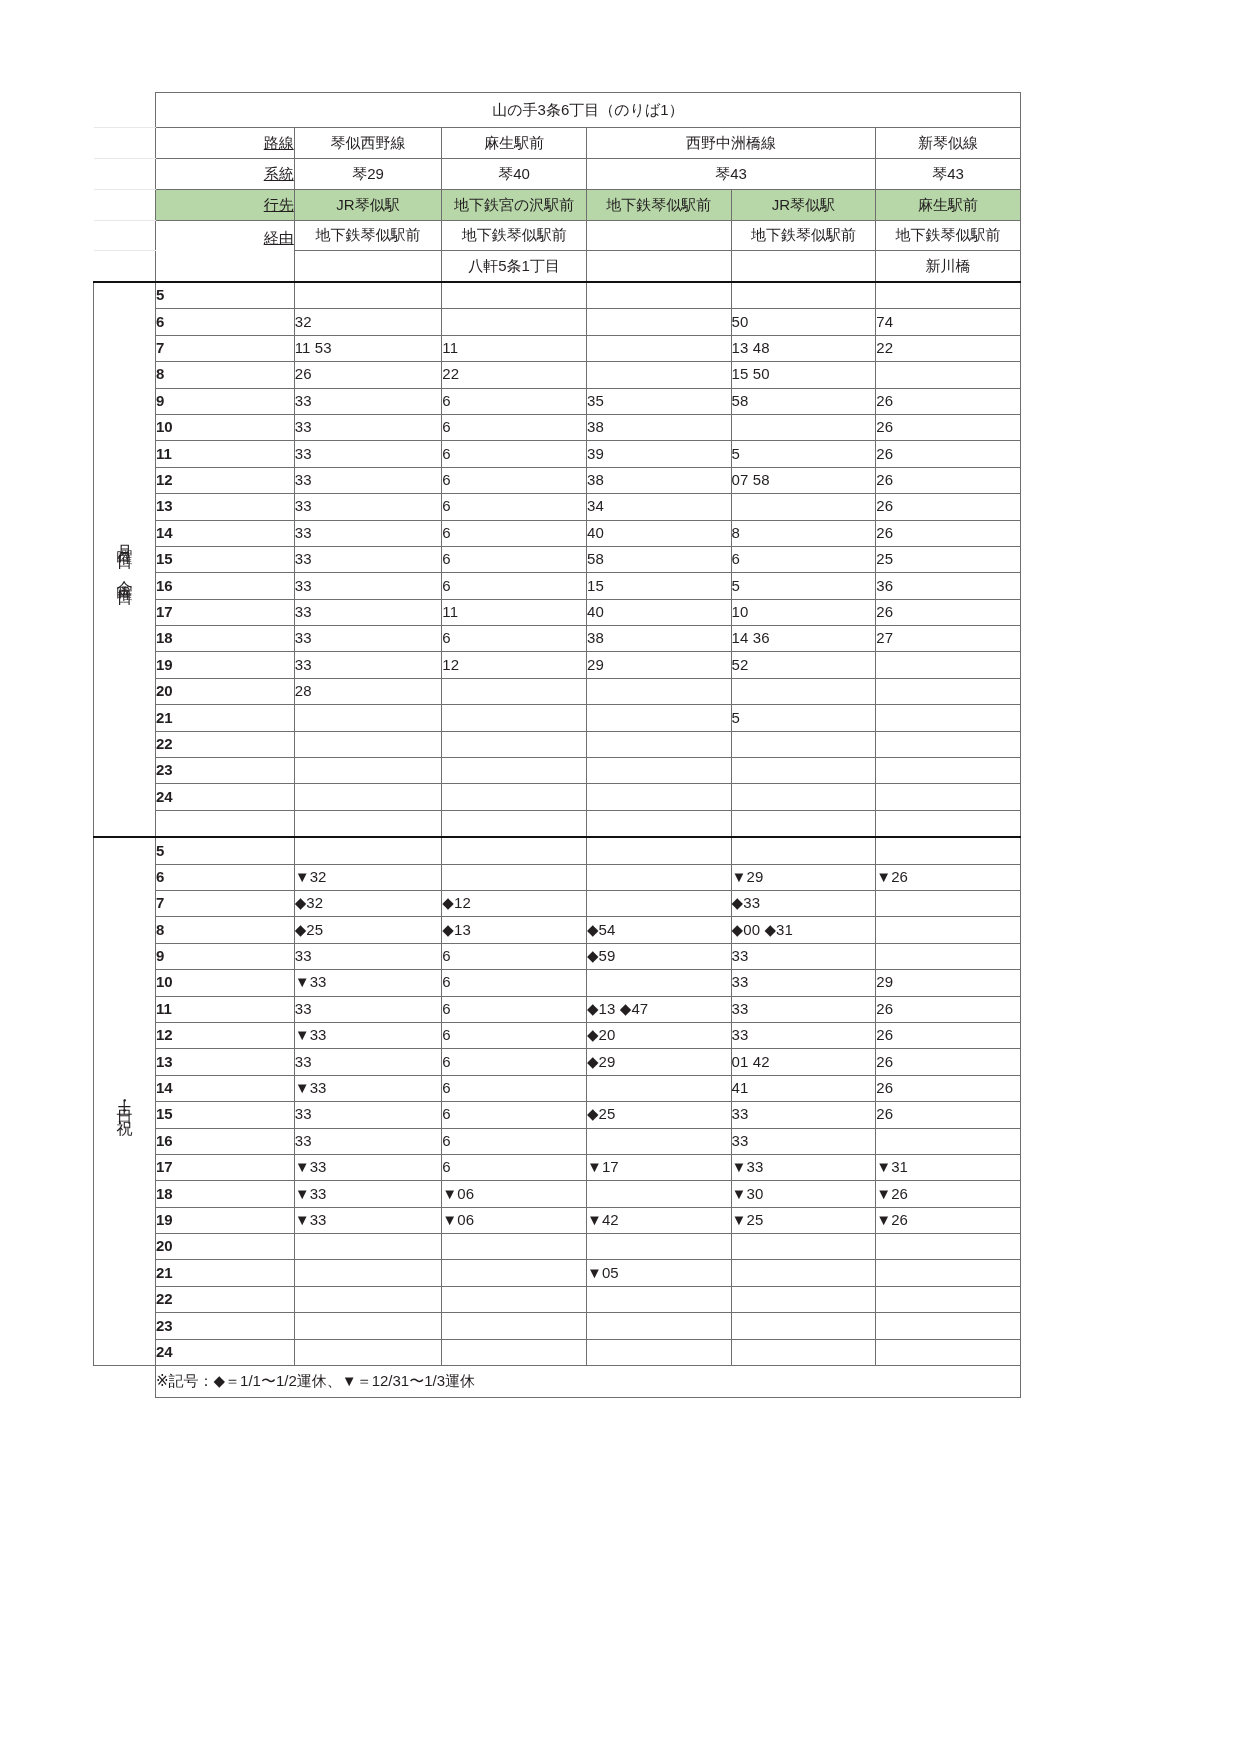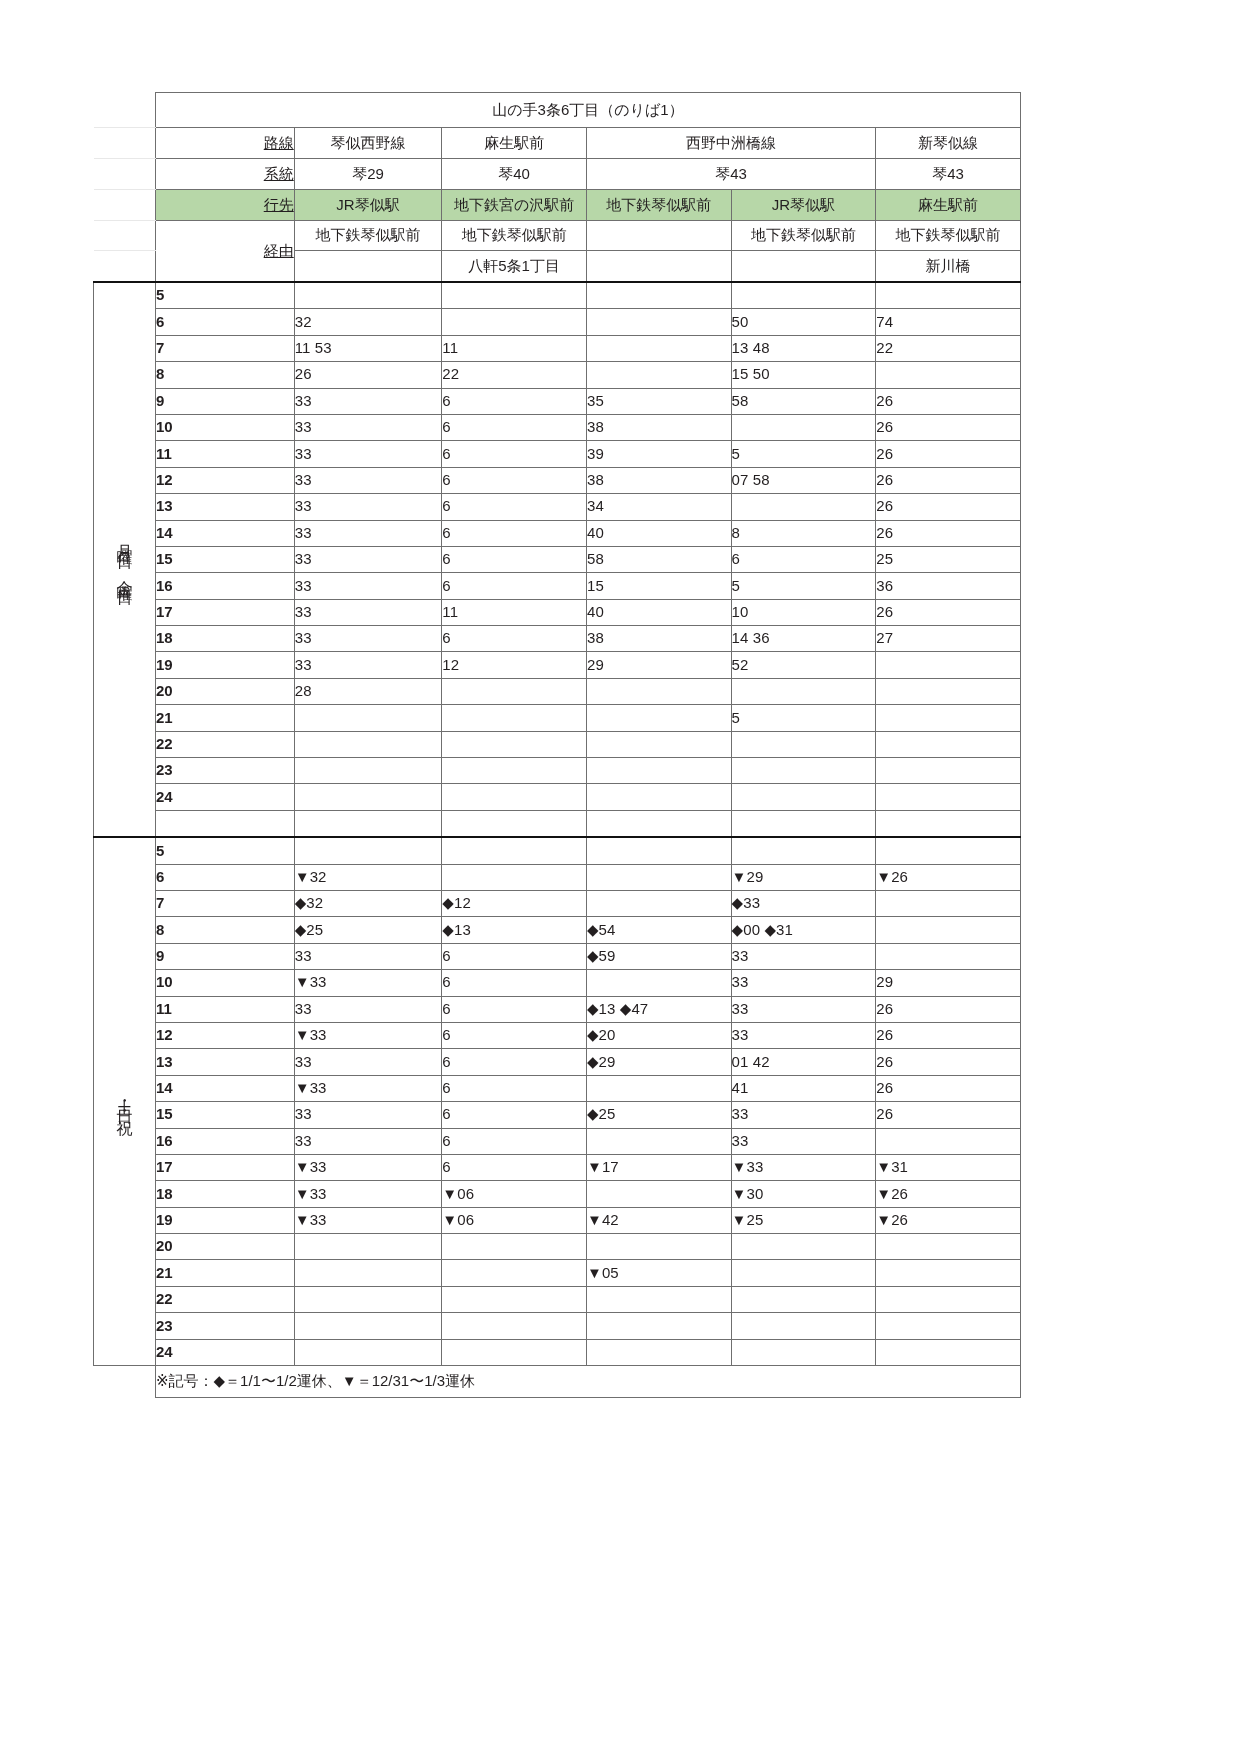--- a/index.html
+++ b/index.html
@@ -170,21 +170,21 @@
           <td class="spacer-left"></td>
           <td class="hdr hdr-label hdr-dest">行先</td>
           <td class="hdr hdr-dest">JR琴似駅</td>
           <td class="hdr hdr-dest">地下鉄宮の沢駅前</td>
           <td class="hdr hdr-dest">地下鉄琴似駅前</td>
           <td class="hdr hdr-dest">JR琴似駅</td>
           <td class="hdr hdr-dest">麻生駅前</td>
         </tr>
         <tr>
           <td class="spacer-left"></td>
-          <td class="hdr hdr-via hdr-label" rowspan="2" style="vertical-align: top; padding-top: 21px; margin-top: 11px;">経由</td>
+          <td class="hdr hdr-via hdr-label" rowspan="2" style="vertical-align: top; padding-top: 8px; margin-top: 11px;">経由</td>
           <td class="hdr hdr-via">地下鉄琴似駅前</td>
           <td class="hdr hdr-via">地下鉄琴似駅前</td>
           <td class="hdr hdr-via"></td>
           <td class="hdr hdr-via">地下鉄琴似駅前</td>
           <td class="hdr hdr-via">地下鉄琴似駅前</td>
         </tr>
         <tr class="thickbottom">
           <td class="spacer-cell"></td>
           <td class="hdr hdr-via2"></td>
           <td class="hdr hdr-via2">八軒5条1丁目</td>

